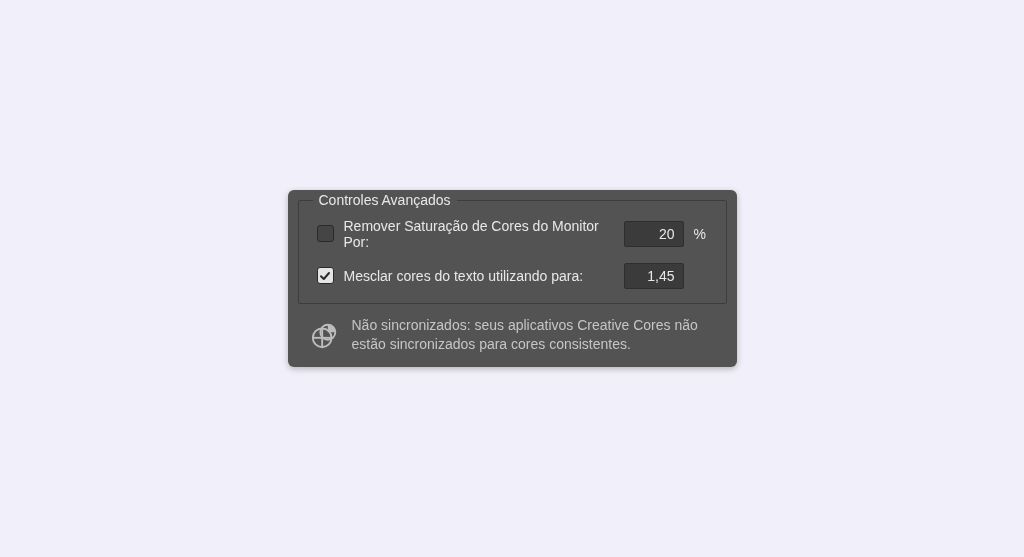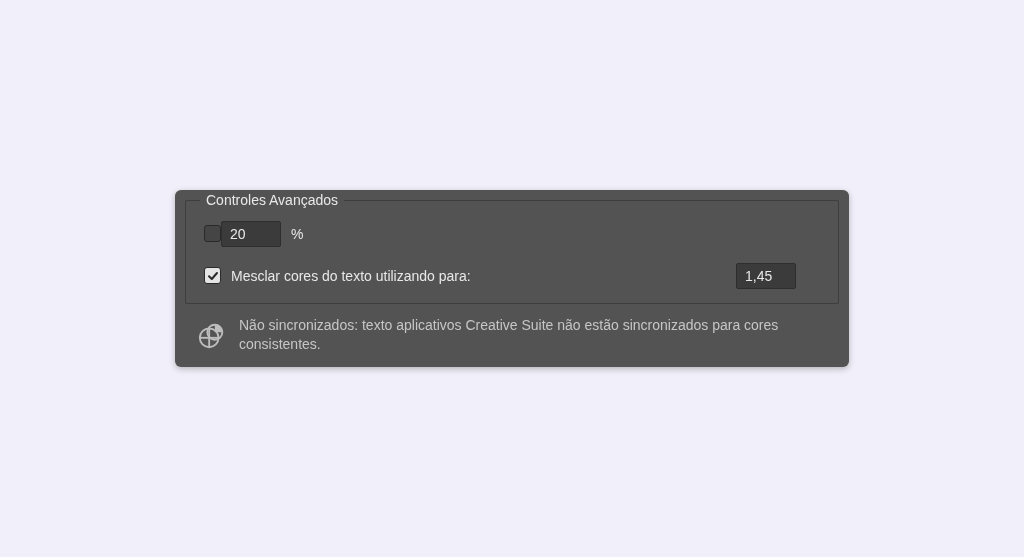--- a/index.html
+++ b/index.html
@@ -12,21 +12,21 @@
       height: 557px;
       background: #f1eff9;
       font-family: "Segoe UI", Tahoma, Arial, sans-serif;
       font-size: 14px;
       display: flex;
       align-items: center;
       justify-content: center;
       color: #e8e8e8;
     }
     .panel {
-      width: 674px;
+      width: 449px;
       background: #535353;
       border-radius: 6px;
       box-shadow: 0 2px 6px rgba(0,0,0,0.25);
       padding: 10px;
     }
     .fieldset {
       border: 1px solid #3d3d3d;
       border-radius: 2px;
       position: relative;
       padding: 20px 18px 14px;
@@ -79,21 +79,21 @@
     }
     .num-input {
       width: 60px;
       height: 26px;
       background: #3b3b3b;
       border: 1px solid #2e2e2e;
       border-radius: 2px;
       color: #e8e8e8;
       font-size: 14px;
       padding: 0 8px;
-      text-align: left;
+      text-align: right;
       font-family: inherit;
     }
     .pct-suffix {
       margin-left: 10px;
       width: 14px;
       color: #e8e8e8;
     }
     .pct-spacer {
       width: 24px;
       flex-shrink: 0;
@@ -119,20 +119,21 @@
 <body>
 
 <div class="panel">
   <div class="fieldset">
     <div class="legend">Controles Avançados</div>
 
     <div class="row">
       <div class="checkbox">
         
       </div>
+      <span class="row-label">Remover Saturação de Cores do Monitor Por:</span>
       <input class="num-input" value="20" style="">
       <span class="pct-suffix">%</span>
     </div>
 
 
     <div class="row">
       <div class="checkbox checked">
         <svg viewBox="0 0 12 12">
             <path d="M2 6.2 L4.8 9 L10 3" stroke="#2a2a2a" stroke-width="2" fill="none" stroke-linecap="round" stroke-linejoin="round"></path>
           </svg>
@@ -146,15 +147,15 @@
   <div class="sync-note">
     <div class="sync-icon">
       <svg viewBox="0 0 32 32">
         <circle cx="19" cy="13" r="8" fill="none" stroke="#bdbdbd" stroke-width="2"></circle>
         <path d="M19 5 A8 8 0 0 1 27 13 L19 13 Z" fill="#bdbdbd"></path>
         <circle cx="13" cy="19" r="10" fill="none" stroke="#bdbdbd" stroke-width="2"></circle>
         <line x1="13" y1="9" x2="13" y2="29" stroke="#bdbdbd" stroke-width="2"></line>
         <line x1="3" y1="19" x2="23" y2="19" stroke="#bdbdbd" stroke-width="2"></line>
       </svg>
     </div>
-    <div class="sync-text">Não sincronizados: texto aplicativos Creative Suite não estão sincronizados para cores consistentes.</div>
+    <div class="sync-text">Não sincronizados: seus aplicativos Creative Cores não estão sincronizados para cores consistentes.</div>
   </div>
 </div>
 
 </body></html>

